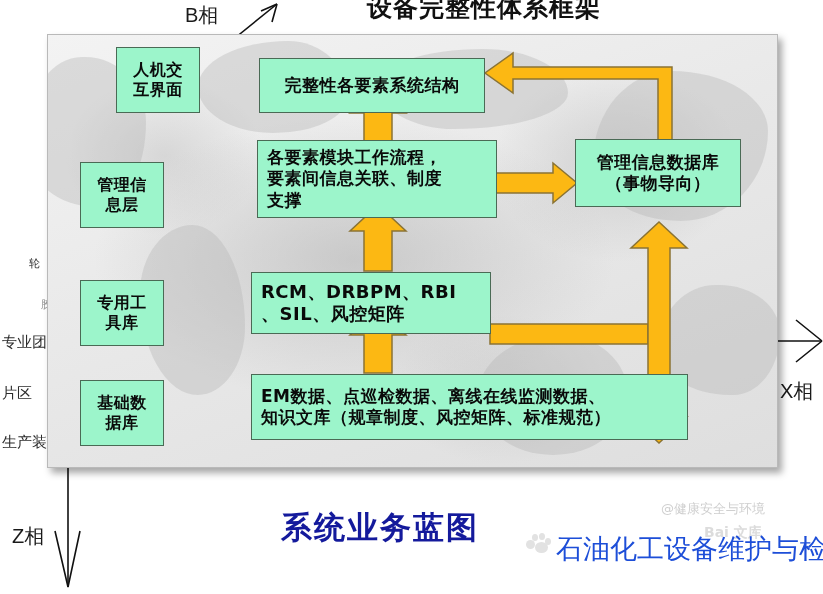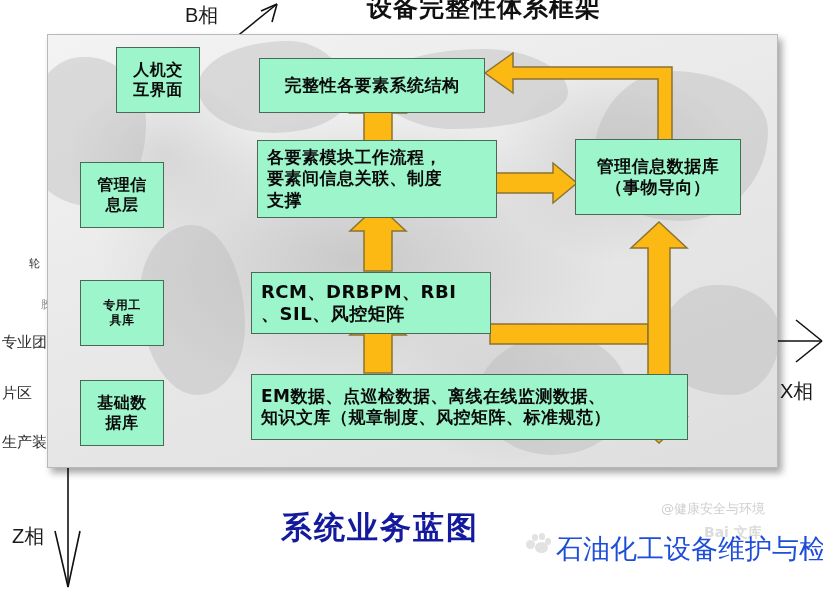--- a/index.html
+++ b/index.html
@@ -141,39 +141,39 @@
     </svg>
 
     <div class="gbox ctr" style="left:32px;top:12px;width:84px;height:66px;font-size:16px;margin-left:36px;">
       <span><b>人机交</b><br><b>互界面</b></span>
     </div>
 
     <div class="gbox ctr" style="left:32px;top:127px;width:84px;height:66px;font-size:16px;">
       <span><b>管理信</b><br><b>息层</b></span>
     </div>
 
-    <div class="gbox ctr" style="left:32px;top:245px;width:84px;height:66px;font-size:12px;">
+    <div class="gbox ctr" style="left:32px;top:245px;width:84px;height:66px;font-size:16px;">
       <span><b>专用工</b><br><b>具库</b></span>
     </div>
 
     <div class="gbox ctr" style="left:32px;top:345px;width:84px;height:66px;font-size:16px;">
       <span><b>基础数</b><br><b>据库</b></span>
     </div>
 
     <div class="gbox ctr" style="left:211px;top:23px;width:226px;height:55px;font-size:17px;">
       <span>完整性各要素系统结构</span>
     </div>
 
     <div class="gbox" style="left:203px;top:105px;width:240px;height:78px;font-size:17px;margin-left:6px;">
       <span>
         <b>各要素模块工作流程，</b><br><b>要素间信息关联、制度</b><br><b>支撑</b>
       </span>
     </div>
 
-    <div class="gbox ctr" style="left:527px;top:104px;width:166px;height:76px;font-size:17px;">
+    <div class="gbox ctr" style="left:527px;top:104px;width:166px;height:68px;font-size:17px;">
       <span>
         <b>管理信息数据库</b><br><b>（事物导向）</b>
       </span>
     </div>
 
     <div class="gbox" style="left:203px;top:237px;width:240px;height:62px;font-size:18px;">
       <span>
         <b>RCM、DRBPM、RBI</b><br><b>、SIL、风控矩阵</b>
       </span>
     </div>

